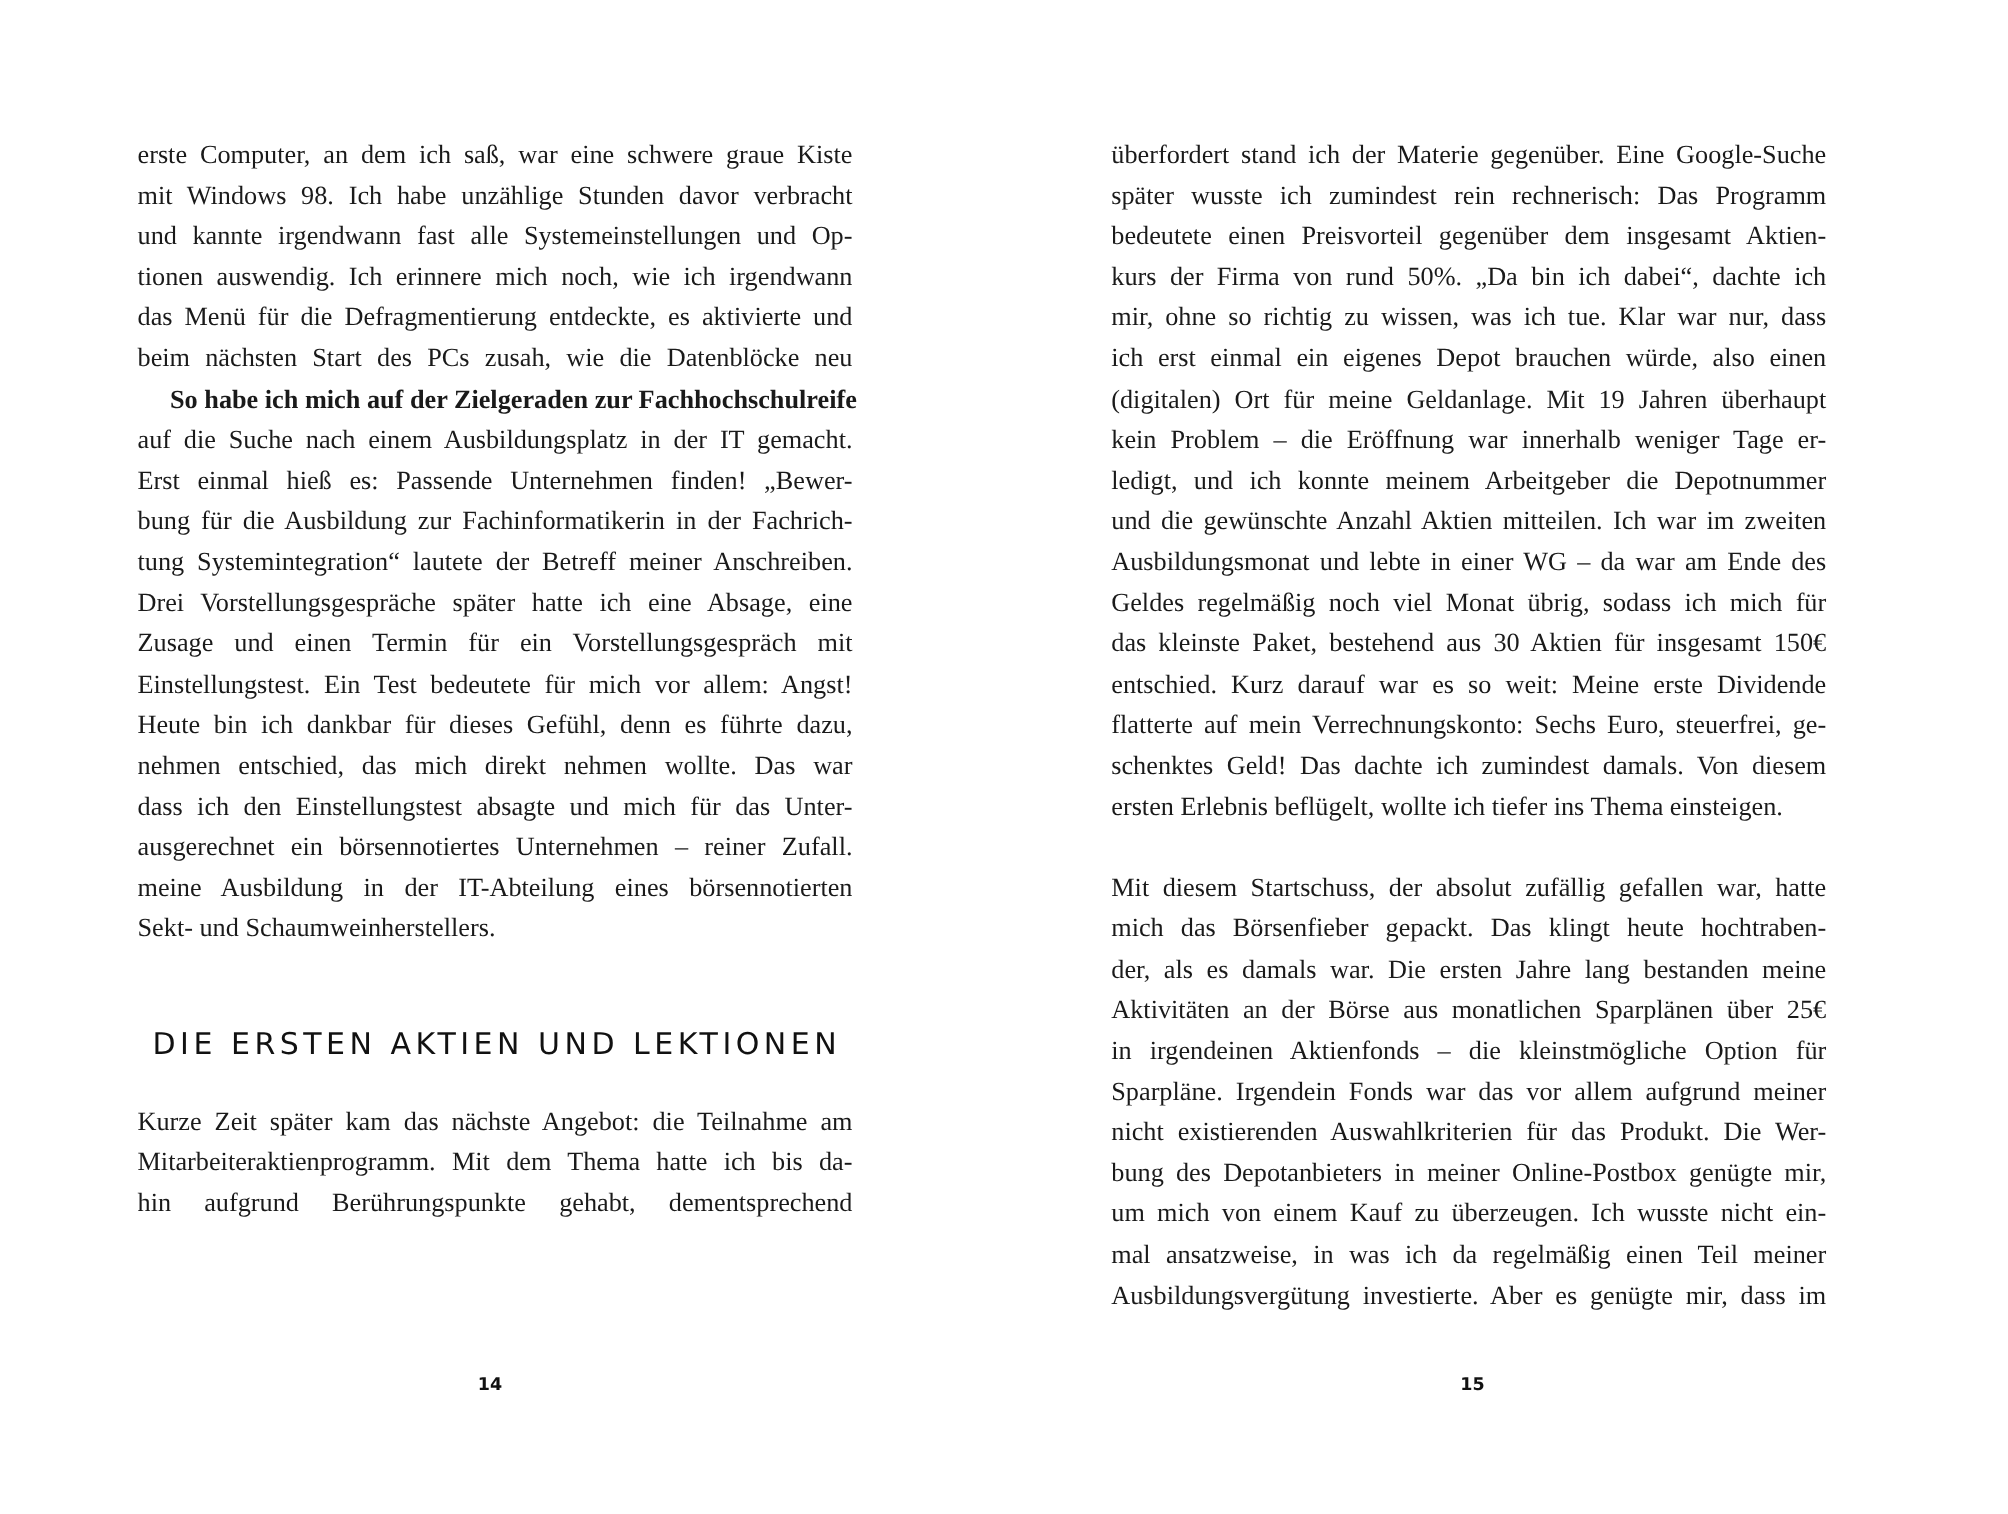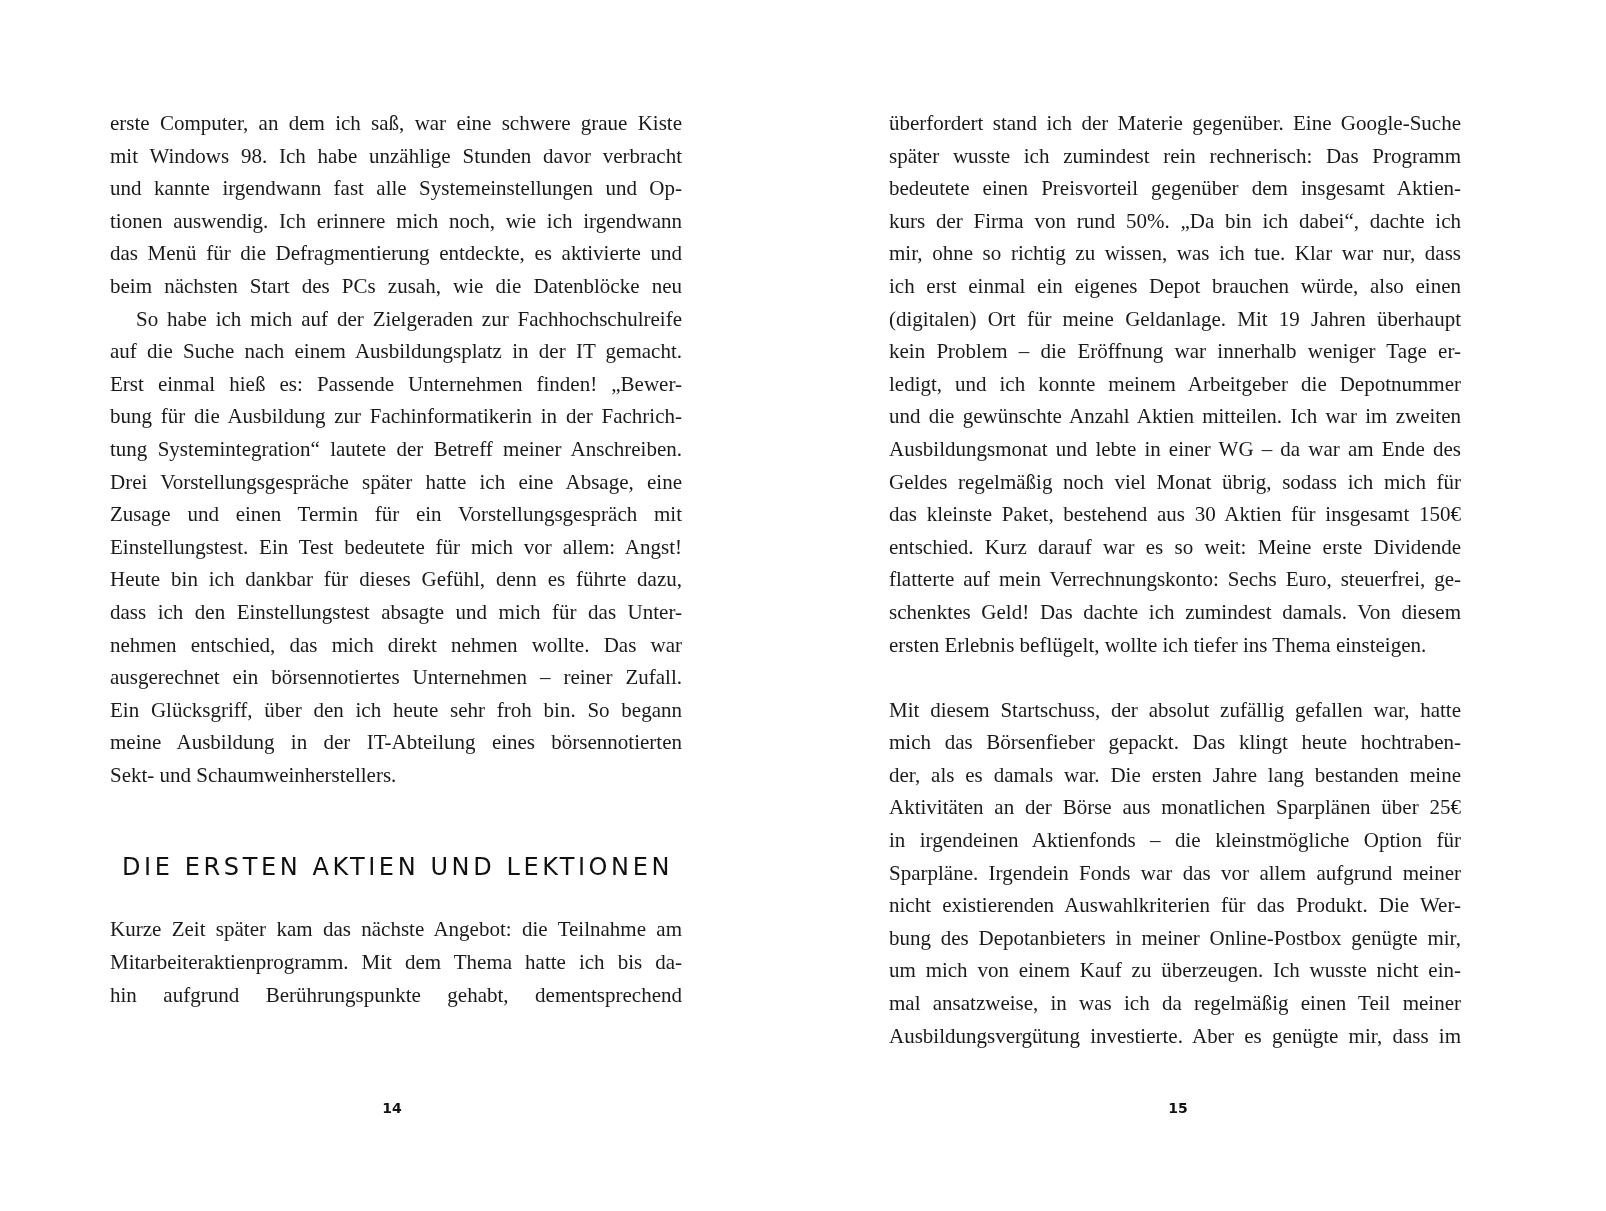--- a/index.html
+++ b/index.html
@@ -18,21 +18,21 @@
       font-size: 21px; line-height: 32.6px;
     }
     .page.left .column { left: 110px; }
     .page.right .column { left: 86px; }
     .line {
       display: block; white-space: nowrap;
       text-align: justify; text-align-last: justify;
       height: 32.6px;
     }
     .line.last { text-align-last: left; }
-    .line.indent { text-indent: 26px; }
+    .line.indent { text-indent: 26px; font-weight: bold; }
     .heading {
       display: block;
       font-family: "DejaVu Sans", "Liberation Sans", sans-serif;
       font-weight: normal; font-size: 24px; letter-spacing: 3.6px;
       color: #111;
       margin: 56px 0 0 12px; height: 40px; line-height: 40px;
     }
     .gap-after-heading { height: 26px; }
     .para-gap { height: 32.6px; }
     .page-number {
@@ -59,24 +59,23 @@
     <div>
         <span class="line indent">So habe ich mich auf der Zielgeraden zur Fachhochschulreife</span>
         <span class="line">auf die Suche nach einem Ausbildungsplatz in der IT gemacht.</span>
         <span class="line">Erst einmal hieß es: Passende Unternehmen finden! „Bewer-</span>
         <span class="line">bung für die Ausbildung zur Fachinformatikerin in der Fachrich-</span>
         <span class="line">tung Systemintegration“ lautete der Betreff meiner Anschreiben.</span>
         <span class="line">Drei Vorstellungsgespräche später hatte ich eine Absage, eine</span>
         <span class="line">Zusage und einen Termin für ein Vorstellungsgespräch mit</span>
         <span class="line">Einstellungstest. Ein Test bedeutete für mich vor allem: Angst!</span>
         <span class="line">Heute bin ich dankbar für dieses Gefühl, denn es führte dazu,</span>
+        <span class="line">nehmen entschied, das mich direkt nehmen wollte. Das war</span>
         <span class="line">dass ich den Einstellungstest absagte und mich für das Unter-</span>
-        <span class="line">nehmen entschied, das mich direkt nehmen wollte. Das war</span>
         <span class="line">ausgerechnet ein börsennotiertes Unternehmen – reiner Zufall.</span>
-        <span class="line">Ein Glücksgriff, über den ich heute sehr froh bin. So begann</span>
         <span class="line">meine Ausbildung in der IT-Abteilung eines börsennotierten</span>
         <span class="line last">Sekt- und Schaumweinherstellers.</span>
       </div>
     <h2 class="heading">DIE ERSTEN AKTIEN UND LEKTIONEN</h2>
     <div class="gap-after-heading"></div>
     <div>
         <span class="line">Kurze Zeit später kam das nächste Angebot: die Teilnahme am</span>
         <span class="line">Mitarbeiteraktienprogramm. Mit dem Thema hatte ich bis da-</span>
         <span class="line">hin aufgrund Berührungspunkte gehabt, dementsprechend</span>
       </div>

